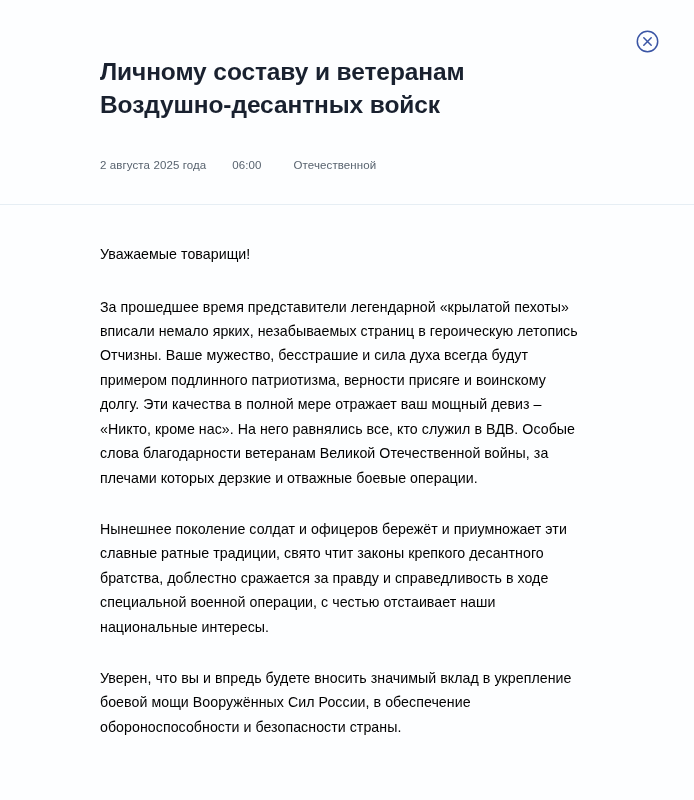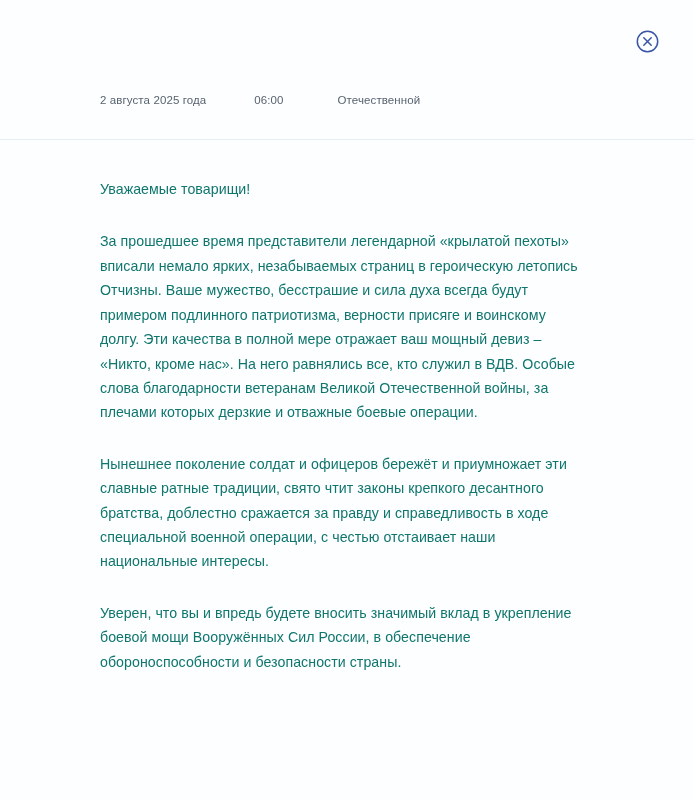--- a/index.html
+++ b/index.html
@@ -52,60 +52,60 @@
     max-width: 430px;
   }
 
   .meta-row {
     display: flex;
     align-items: flex-end;
     margin-top: 38px;
     font-size: 11.5px;
     color: #58636f;
     letter-spacing: 0.1px;
-    gap: 22px;
   }
   .meta-date { }
   .meta-time { margin-left: 26px; }
   .meta-category { margin-left: 32px; }
 
   .divider {
     margin-top: 33px;
     height: 1px;
     width: 100%;
     background: #e6eef4;
   }
 
   
   .article {
     padding: 37px 100px 40px 100px;
   }
   .article p {
     margin: 0 0 27px 0;
     font-size: 14.2px;
     line-height: 1.72;
-    color: #0f766e;
+    color: #000000;
     max-width: 485px;
     letter-spacing: 0.05px;
   }
   .article p.salutation { margin-bottom: 28px; }
 </style>
 </head>
 <body>
 
 <div class="page">
 
   <button class="close-btn" aria-label="Закрыть">
     <svg width="23" height="23" viewBox="0 0 23 23" aria-hidden="true">
       <circle cx="11.5" cy="11.5" r="10.2" fill="none" stroke="#3a55a5" stroke-width="1.5"></circle>
       <path d="M7.8 7.8 L15.2 15.2 M15.2 7.8 L7.8 15.2" stroke="#3a55a5" stroke-width="1.5" stroke-linecap="round"></path>
     </svg>
   </button>
 
   <div class="header">
+    <h1 class="doc-title">Личному составу и ветеранам Воздушно-десантных войск</h1>
 
     <div class="meta-row">
       <span class="meta-date">2 августа 2025 года</span>
       <span class="meta-time">06:00</span>
       <span class="meta-category">Отечественной</span>
     </div>
   </div>
 
   <div class="divider"></div>
 

